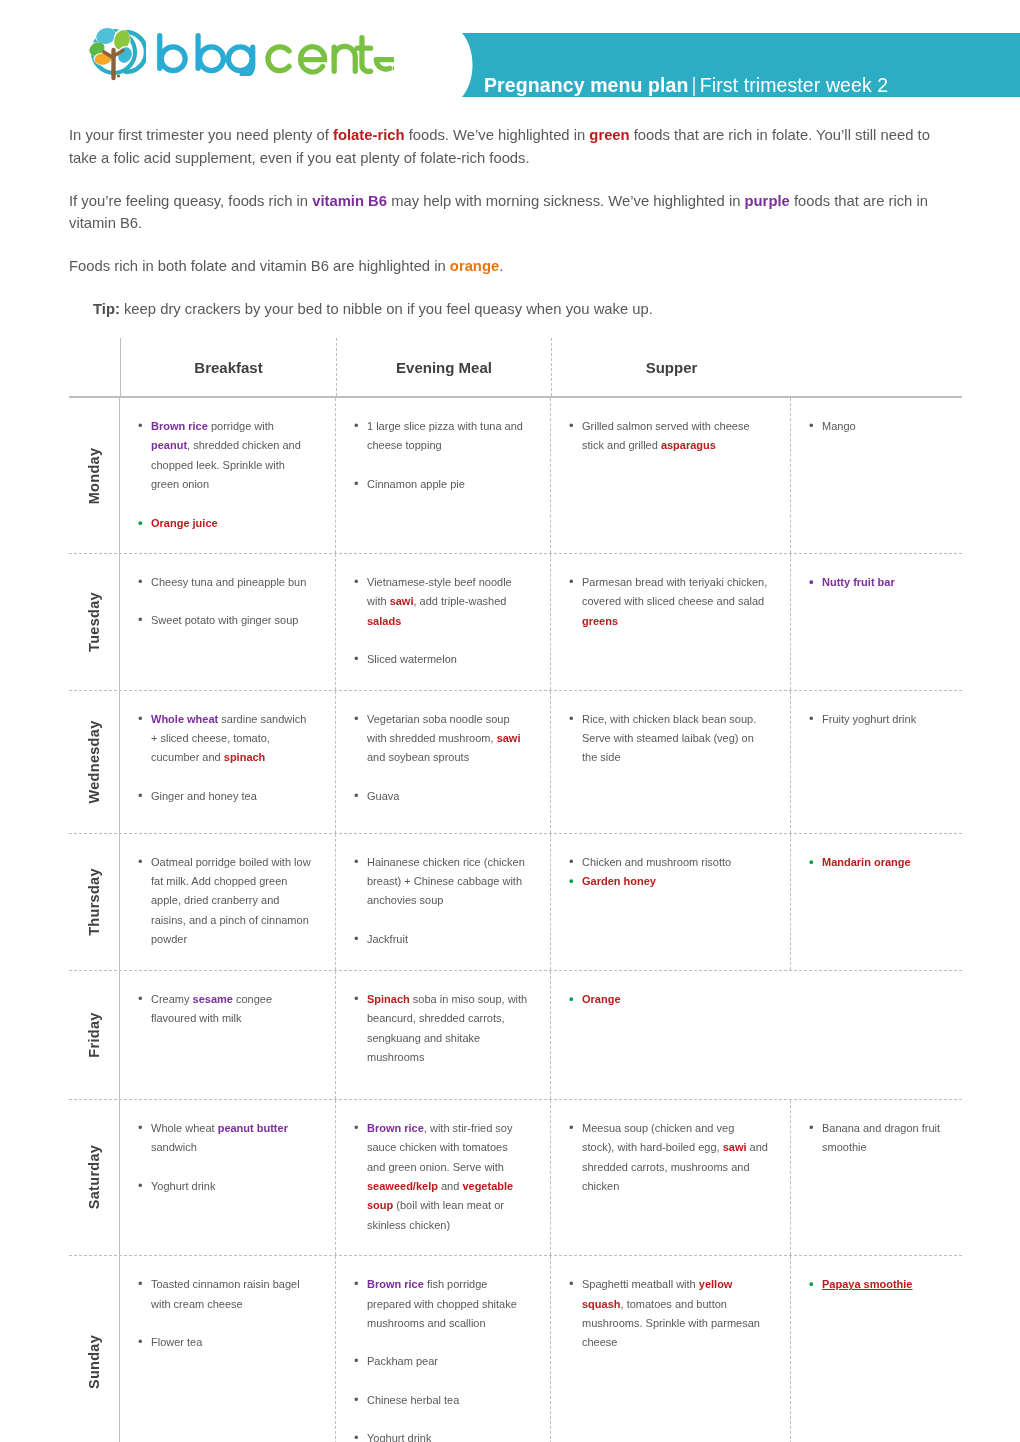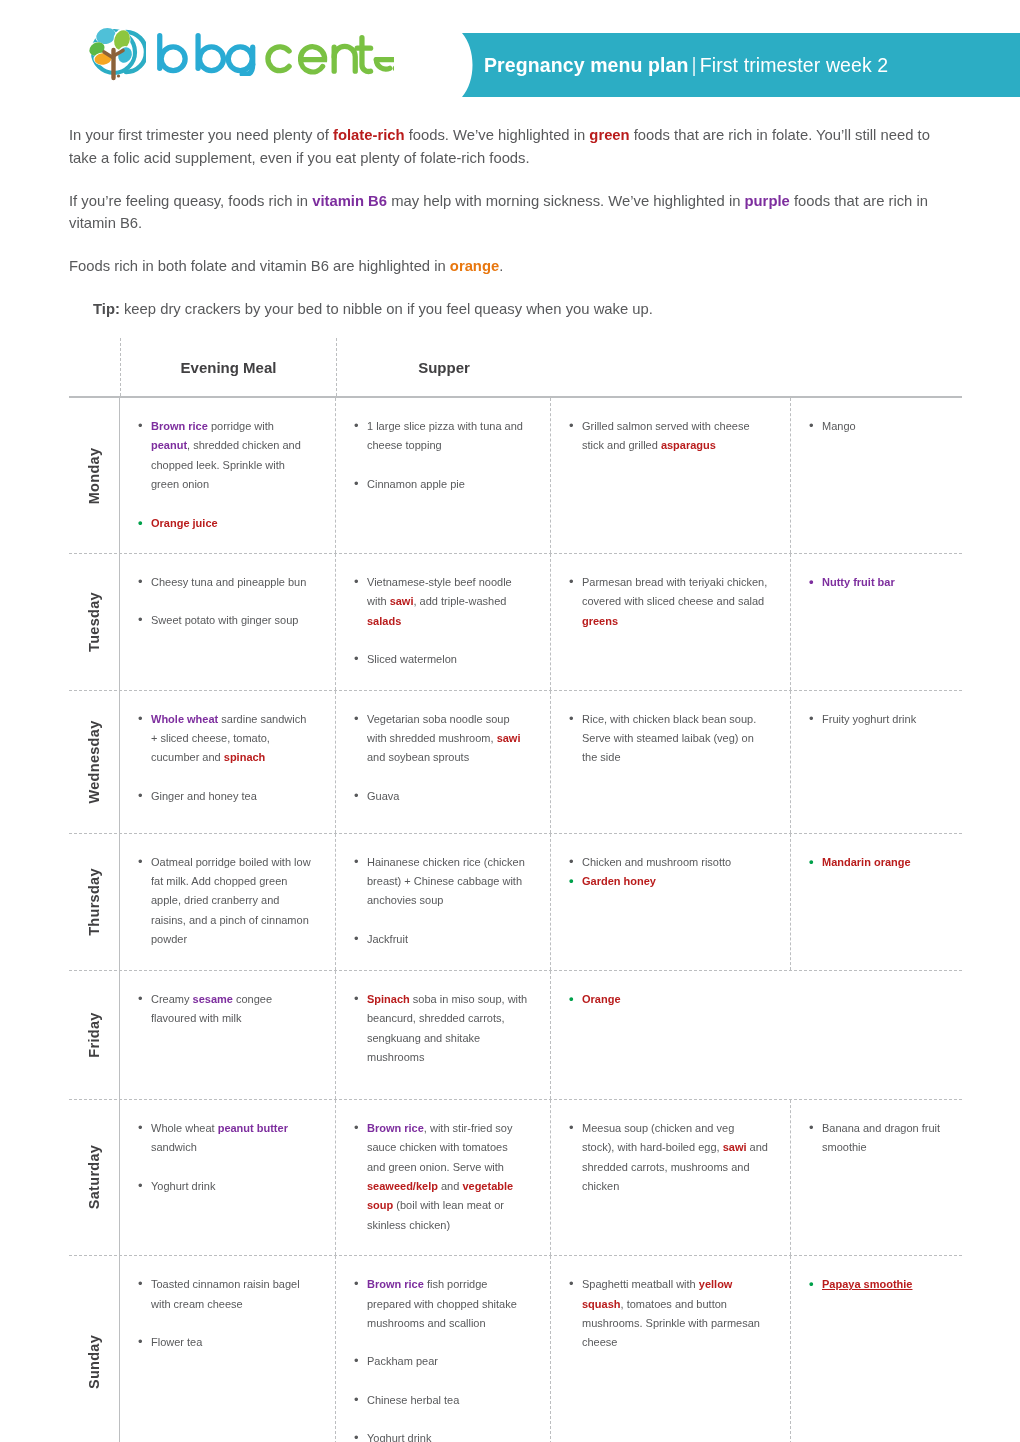--- a/index.html
+++ b/index.html
@@ -36,21 +36,21 @@
     position: absolute;
     left: 432px;
     top: 33px;
     width: 588px;
     height: 64px;
     background: #2cadc4;
     
     -webkit-clip-path: path("M 30 0 L 588 0 L 588 64 L 30 64 C 44 48 44 16 30 0 Z");
     clip-path: path("M 30 0 L 588 0 L 588 64 L 30 64 C 44 48 44 16 30 0 Z");
     display: flex;
-    align-items: center;
+    align-items: flex-end;
   }
   .banner-shadow {
     position: absolute;
     left: 440px;
     top: 96px;
     width: 580px;
     height: 4px;
     background: linear-gradient(to bottom, rgba(0,0,0,0.13), rgba(0,0,0,0));
     z-index: -1;
   }
@@ -236,20 +236,21 @@
 <div class="intro">
   <p><span>In your first trimester you need plenty of </span><span class="hl-green">folate-rich</span><span> foods. We’ve highlighted in </span><span class="hl-green">green</span><span> foods that are rich in folate. You’ll still need to take a folic acid supplement, even if you eat plenty of folate-rich foods.</span></p>
   <p><span>If you’re feeling queasy, foods rich in </span><span class="hl-purple">vitamin B6</span><span> may help with morning sickness. We’ve highlighted in </span><span class="hl-purple">purple</span><span> foods that are rich in vitamin B6.</span></p>
   <p><span>Foods rich in both folate and vitamin B6 are highlighted in </span><span class="hl-orange">orange</span><span>.</span></p>
   <p><span class="bold">Tip:</span><span> keep dry crackers by your bed to nibble on if you feel queasy when you wake up.</span></p>
 </div>
 
 <div class="table">
   <div class="grid hrow">
     <div></div>
+    <div class="hcell first">Breakfast</div>
     <div class="hcell">Evening Meal</div>
     <div class="hcell">Supper</div>
   </div>
   <div class="hrule"></div>
   <div id="rows-host">
       <div class="grid drow" style="min-height: 150px;">
         <div class="daycell">
           <span class="daylabel">Monday</span>
         </div>
         <div class="mealcell">

